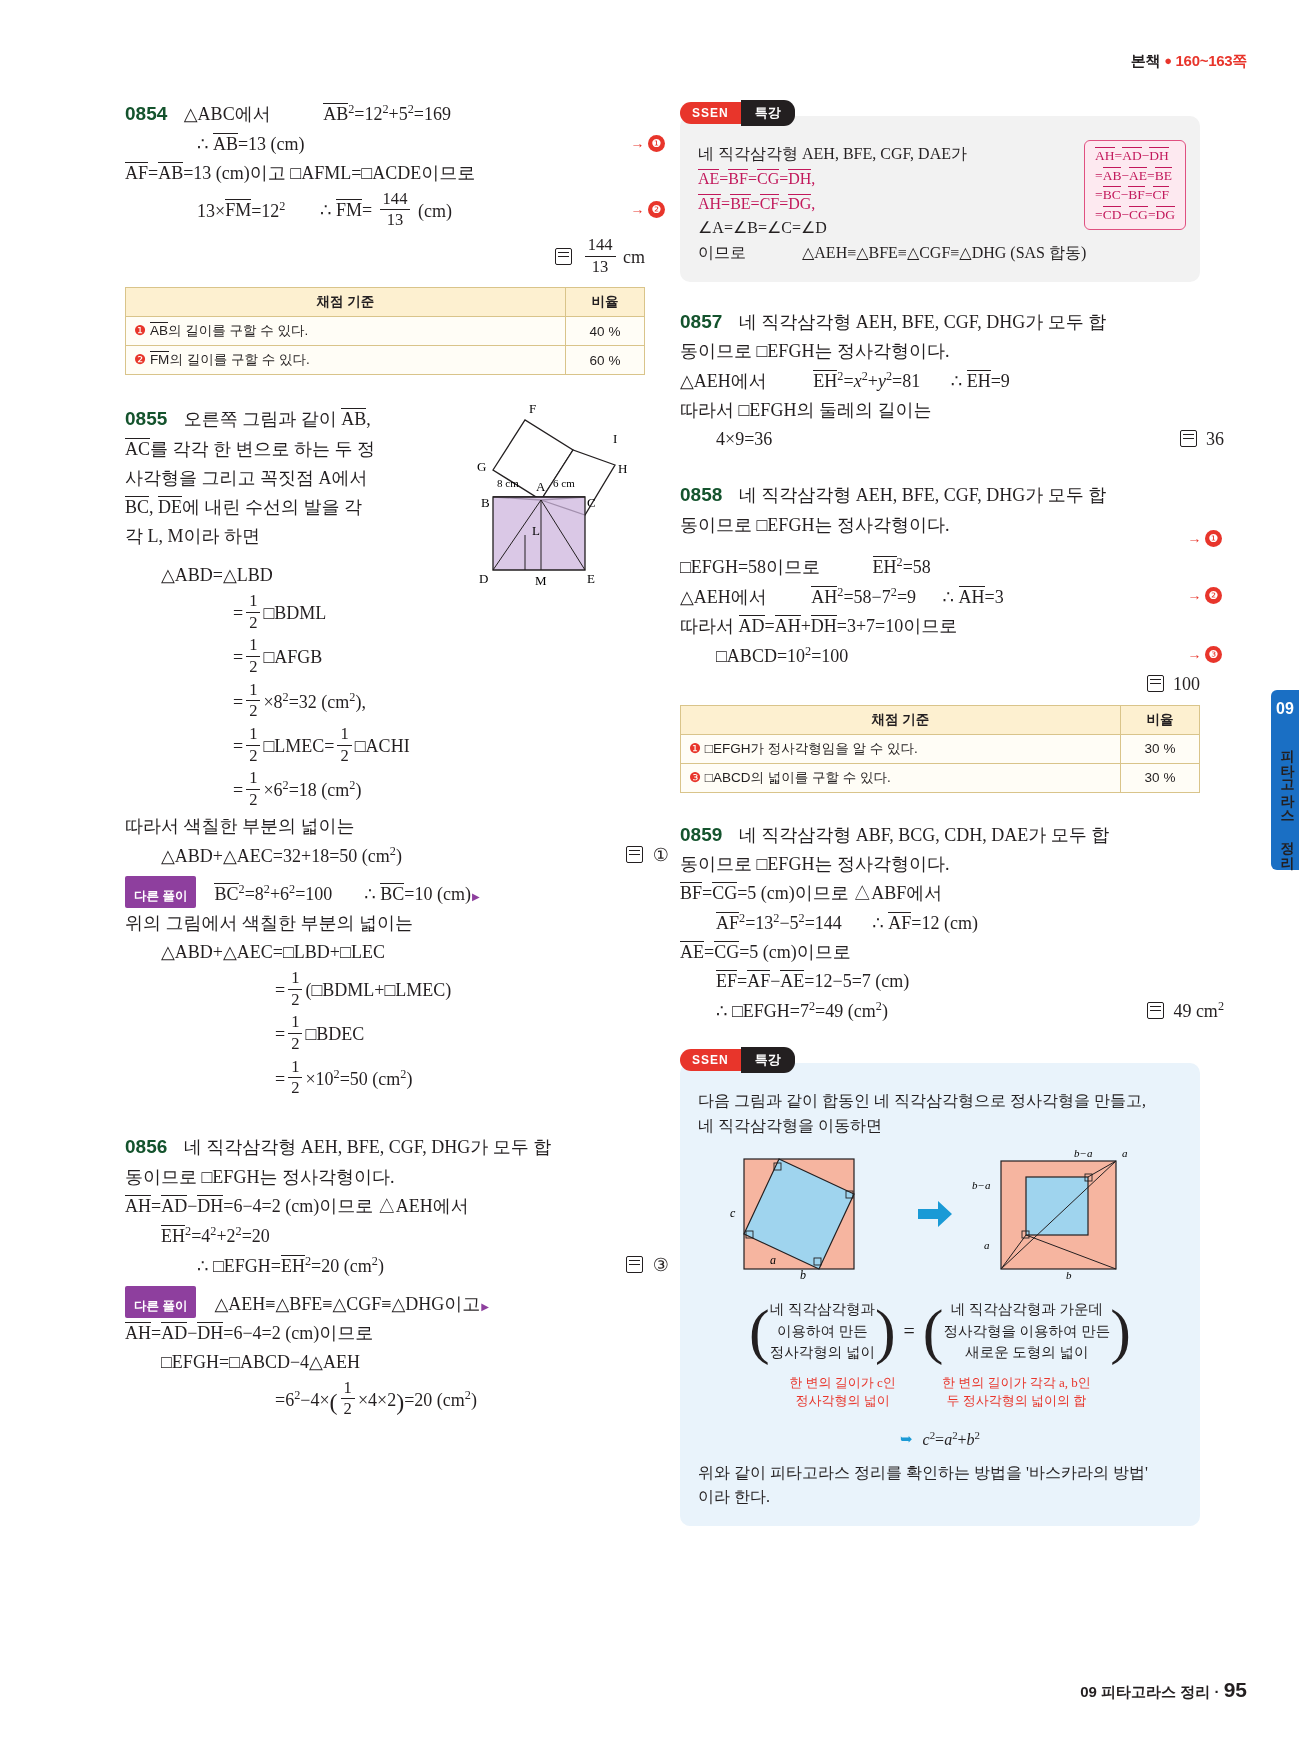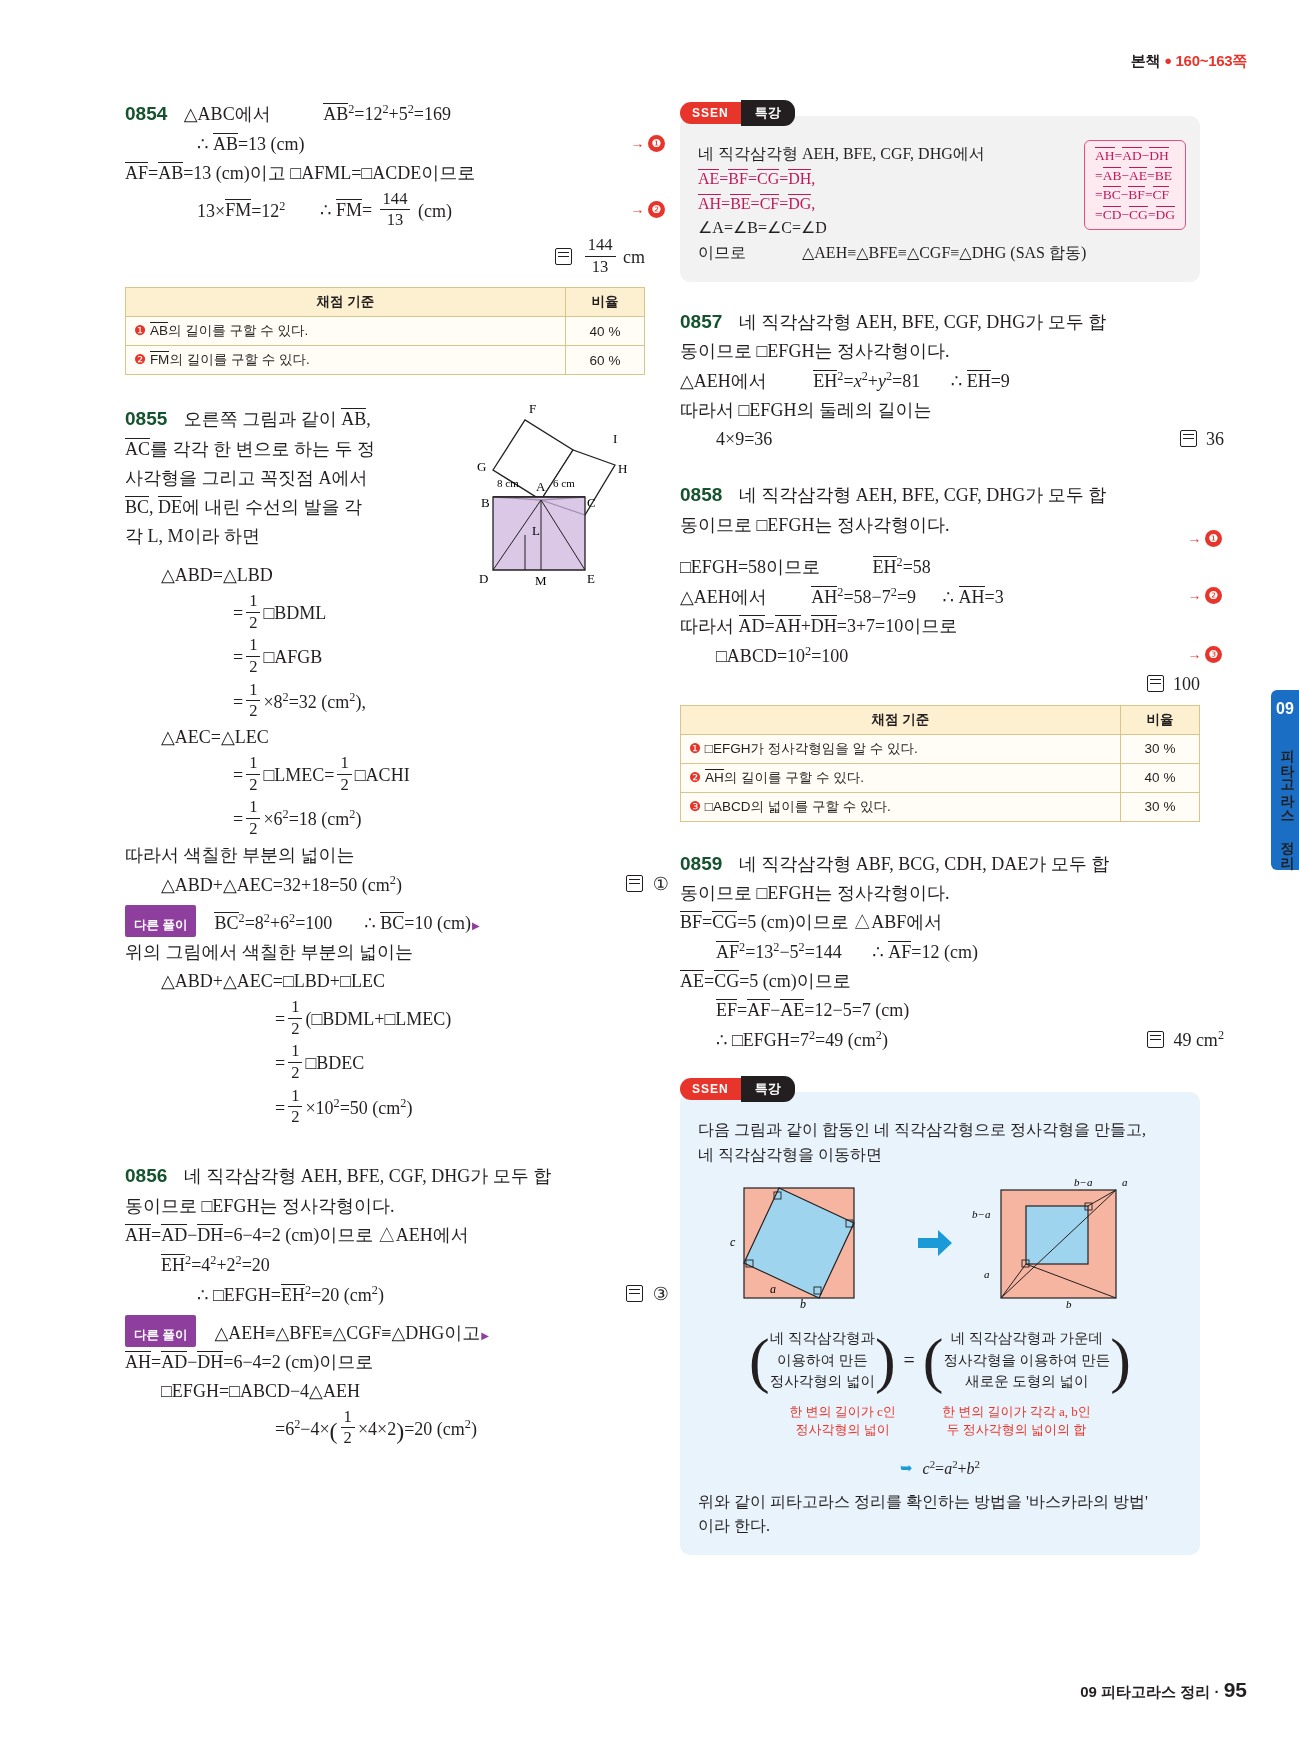--- a/index.html
+++ b/index.html
@@ -223,21 +223,20 @@
         <div class="line ind1">△ABD=△LBD</div>
         <div class="line ind3">
           =<span class="frac"><span class="n">1</span><span class="d">2</span></span>□BDML
         </div>
         <div class="line ind3">
           =<span class="frac"><span class="n">1</span><span class="d">2</span></span>□AFGB
         </div>
         <div class="line ind3">
           =<span class="frac"><span class="n">1</span><span class="d">2</span></span>×8<sup>2</sup>=32 (cm<sup>2</sup>),
         </div>
-        <div class="line ind1">△AEC=△LEC</div>
         <div class="line ind3">
           =<span class="frac"><span class="n">1</span><span class="d">2</span></span>□LMEC=<span class="frac"><span class="n">1</span><span class="d">2</span></span>□ACHI
         </div>
         <div class="line ind3">
           =<span class="frac"><span class="n">1</span><span class="d">2</span></span>×6<sup>2</sup>=18 (cm<sup>2</sup>)
         </div>
         <div class="line">따라서 색칠한 부분의 넓이는</div>
         <div class="line ind1" style="position:relative;">
           △ABD+△AEC=32+18=50 (cm<sup>2</sup>)
           <span style="position:absolute;right:-24px;">
@@ -299,21 +298,21 @@
   </div>
 
   <div class="col colR">
 
     <div>
       <div class="ssen-head">
         <span class="ssen-badge">SSEN</span>
         <span class="ssen-badge2">특강</span>
       </div>
       <div class="ssen-box" style="position:relative;">
-        <div>네 직각삼각형 AEH, BFE, CGF, DHG에서</div>
+        <div>네 직각삼각형 AEH, BFE, CGF, DAE가</div>
         <div style="color:#c2185b;">
           <span class="ov" style="border-color:#c2185b;">AE</span>=<span class="ov" style="border-color:#c2185b;">BF</span>=<span class="ov" style="border-color:#c2185b;">CG</span>=<span class="ov" style="border-color:#c2185b;">DH</span>,
         </div>
         <div style="color:#c2185b;">
           <span class="ov" style="border-color:#c2185b;">AH</span>=<span class="ov" style="border-color:#c2185b;">BE</span>=<span class="ov" style="border-color:#c2185b;">CF</span>=<span class="ov" style="border-color:#c2185b;">DG</span>,
         </div>
         <div>∠A=∠B=∠C=∠D</div>
         <div>
           <span>이므로</span>
           <span style="margin-left:52px;">△AEH≡△BFE≡△CGF≡△DHG (SAS 합동)</span>
@@ -385,27 +384,20 @@
             <tr>
           <th>채점 기준</th>
           <th style="width:62px;">비율</th>
         </tr>
         <tr>
           <td class="crit">
             <span class="redtxt">❶</span>
             □EFGH가 정사각형임을 알 수 있다.
           </td>
           <td class="pct">30 %</td>
-        </tr>
-        <tr>
-          <td class="crit">
-            <span class="redtxt">❷</span>
-            <span class="ov">AH</span>의 길이를 구할 수 있다.
-          </td>
-          <td class="pct">40 %</td>
         </tr>
         <tr>
           <td class="crit">
             <span class="redtxt">❸</span>
             □ABCD의 넓이를 구할 수 있다.
           </td>
           <td class="pct">30 %</td>
         </tr>
       </tbody>
         </table>

